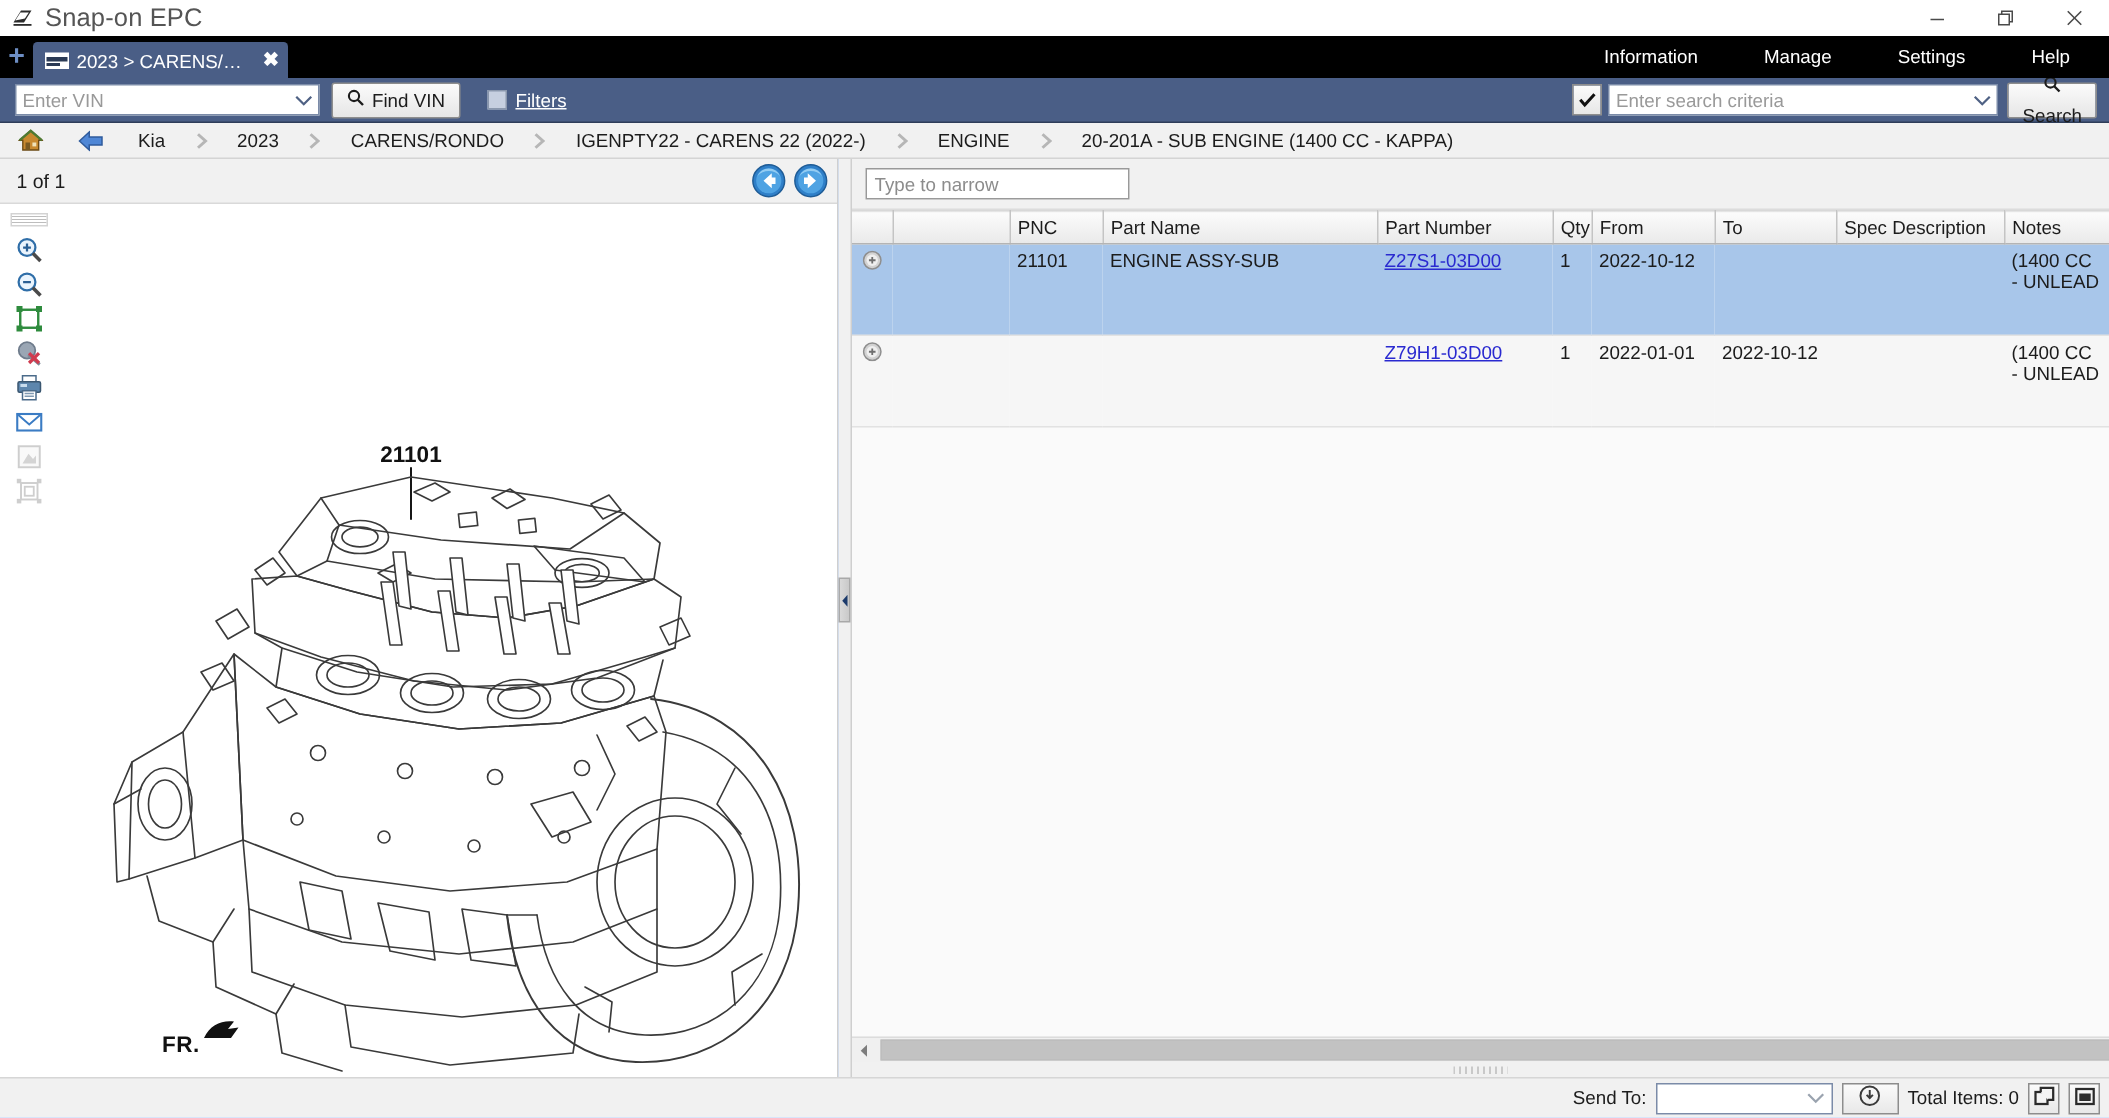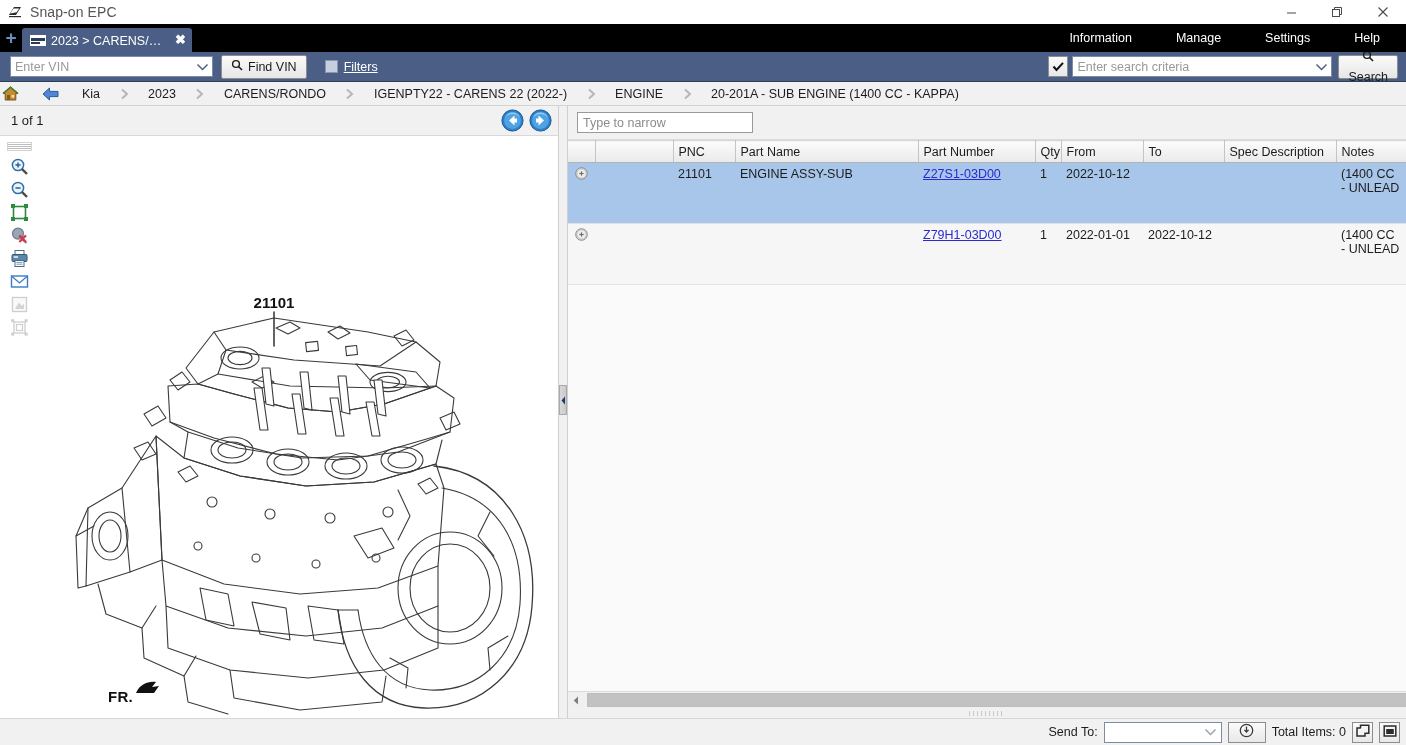--- a/index.html
+++ b/index.html
@@ -17,21 +17,21 @@
   
   .titlebar {
     height: 24px; background: #ffffff; display: flex; align-items: center;
     border-bottom: 0px solid #e4e4e4;
   }
   .titlebar .app-icon {
     width: 16px; height: 16px; margin-left: 7px; margin-right: 7px;
     position: relative; flex: none;
   }
   .titlebar .app-icon svg { display: block; }
-  .titlebar .app-title { font-size: 14px; color: #555; letter-spacing: .1px; }
+  .titlebar .app-title { font-size: 17px; color: #555; letter-spacing: .1px; }
   .winbtns { margin-left: auto; display: flex; height: 24px; }
   .winbtn {
     width: 46px; height: 24px; display: flex; align-items: center; justify-content: center;
     color: #4a4a4a;
   }
   .winbtn svg { display: block; }
 
   
   .tabstrip {
     height: 28px; background: #000000; display: flex; align-items: flex-end;
@@ -113,21 +113,21 @@
     width: 20px; height: 21px; background: linear-gradient(#fbfbfb,#e7e7e7);
     border: 1px solid #8d8d8d; display: flex; align-items: center; justify-content: center;
     margin-right: 4px;
   }
   #search-combo { width: 260px; }
   #search-btn { margin-left: 6px; margin-right: 2px; flex-direction: column; }
 
   
   .breadcrumb {
     height: 24px; background: #f1f1f1; display: flex; align-items: center;
-    border-bottom: 1px solid #d4d4d4; gap: 12px;
+    padding-left: 10px; border-bottom: 1px solid #d4d4d4; gap: 12px;
   }
   .bc-ico { width: 20px; height: 18px; display: flex; align-items: center; justify-content: center; flex: none;}
   .bc-ico.back { margin-left: 8px; margin-right: 8px; }
   .bc-item {
     font-size: 12.5px; color: #1c1c1c; padding: 0 2px; white-space: nowrap;
   }
   .bc-sep {
     width: 20px; display: flex; align-items: center; justify-content: center; flex: none;
   }
 

